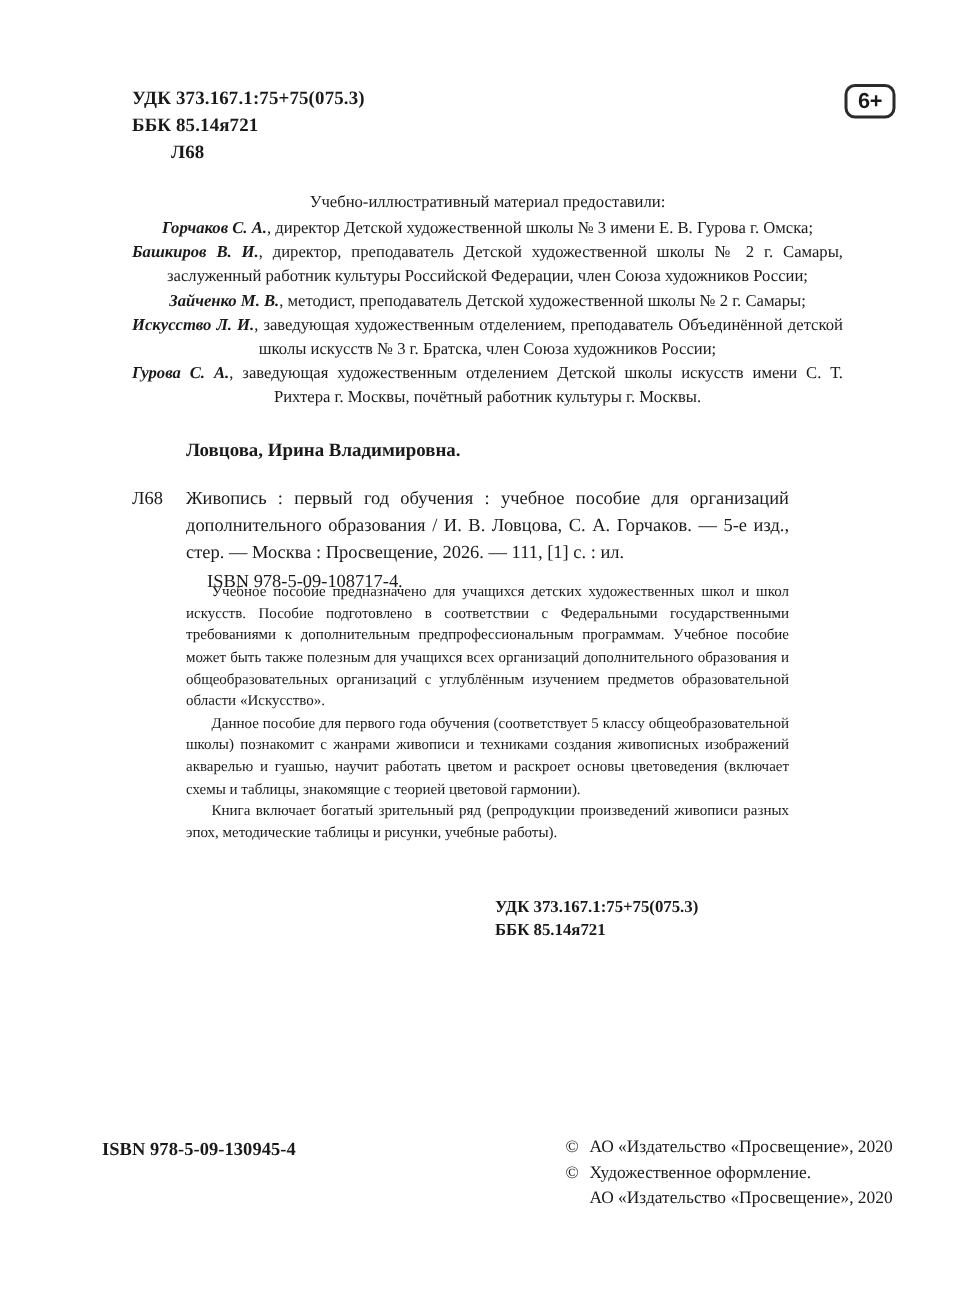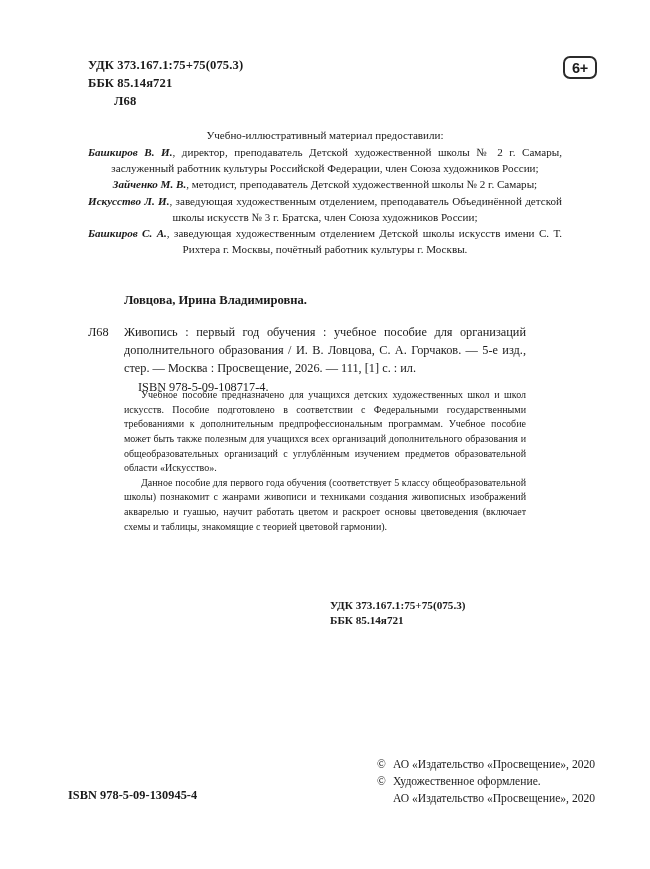--- a/index.html
+++ b/index.html
@@ -142,21 +142,21 @@
     font-weight: bold;
     line-height: 1.38;
     white-space: nowrap;
   }
   .codes-footer span { display: block; }
 
   
   .isbn-bottom {
     position: absolute;
     left: 68px;
-    top: 788px;
+    top: 759px;
     font-size: 12.3px;
     font-weight: bold;
     letter-spacing: 0.05px;
     white-space: nowrap;
   }
 
   
   .copyright {
     position: absolute;
     left: 377px;
@@ -190,42 +190,44 @@
     <span class="code-shelf">Л68</span>
   </div>
 
   <div class="age-badge">
     <span>6+</span>
   </div>
 
   <div class="contributors">
     <div class="intro">Учебно-иллюстративный материал предоставили:</div>
 
+    <p class="entry"><span class="nm">Горчаков С. А.</span><span>, директор Детской художественной школы № 3 имени Е. В. Гурова г. Омска;</span></p>
 
     <p class="entry"><span class="nm">Башкиров В. И.</span><span>, директор, преподаватель Детской художественной школы № 2 г. Самары, заслуженный работник культуры Российской Федерации, член Союза художников России;</span></p>
 
     <p class="entry"><span class="nm">Зайченко М. В.</span><span>, методист, преподаватель Детской художественной школы № 2 г. Самары;</span></p>
 
     <p class="entry"><span class="nm">Искусство Л. И.</span><span>, заведующая художественным отделением, преподаватель Объединённой детской школы искусств № 3 г. Братска, член Союза художников России;</span></p>
 
-    <p class="entry"><span class="nm">Башкиров С. А.</span><span>, заведующая художественным отделением Детской школы искусств имени С. Т. Рихтера г. Москвы, почётный работник культуры г. Москвы.</span></p>
+    <p class="entry"><span class="nm">Гурова С. А.</span><span>, заведующая художественным отделением Детской школы искусств имени С. Т. Рихтера г. Москвы, почётный работник культуры г. Москвы.</span></p>
   </div>
 
   <div class="record">
     <div class="author">Ловцова, Ирина Владимировна.</div>
     <div class="desc">
       <span class="shelfmark">Л68</span>
       <span>Живопись : первый год обучения : учебное пособие для организаций дополнительного образования / И. В. Ловцова, С. А. Горчаков. — 5-е изд., стер. — Москва : Просвещение, 2026. — 111, [1] с. : ил.</span>
     </div>
     <div class="isbn">ISBN 978-5-09-108717-4.</div>
   </div>
 
   <div class="annotation">
     <p>Учебное пособие предназначено для учащихся детских художественных школ и школ искусств. Пособие подготовлено в соответствии с Федеральными государственными требованиями к дополнительным предпрофессиональным программам. Учебное пособие может быть также полезным для учащихся всех организаций дополнительного образования и общеобразовательных организаций с углублённым изучением предметов образовательной области «Искусство».</p>
     <p>Данное пособие для первого года обучения (соответствует 5 классу общеобразовательной школы) познакомит с жанрами живописи и техниками создания живописных изображений акварелью и гуашью, научит работать цветом и раскроет основы цветоведения (включает схемы и таблицы, знакомящие с теорией цветовой гармонии).</p>
+    <p>Книга включает богатый зрительный ряд (репродукции произведений живописи разных эпох, методические таблицы и рисунки, учебные работы).</p>
   </div>
 
   <div class="codes-footer">
     <span>УДК  373.167.1:75+75(075.3)</span>
     <span>ББК  85.14я721</span>
   </div>
 
   <div class="isbn-bottom">ISBN 978-5-09-130945-4</div>
 
   <div class="copyright">

